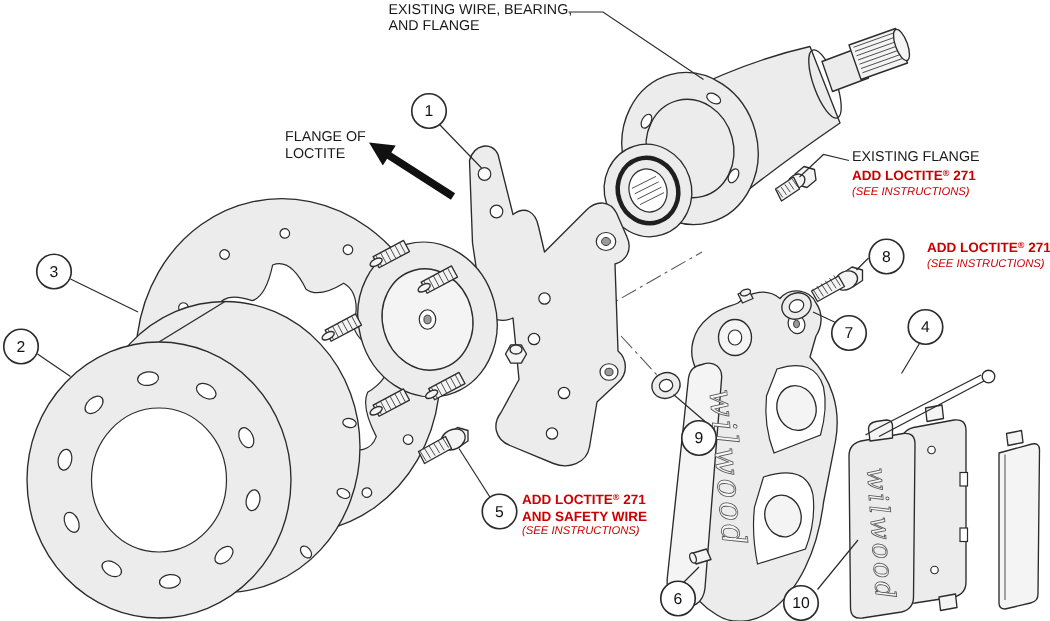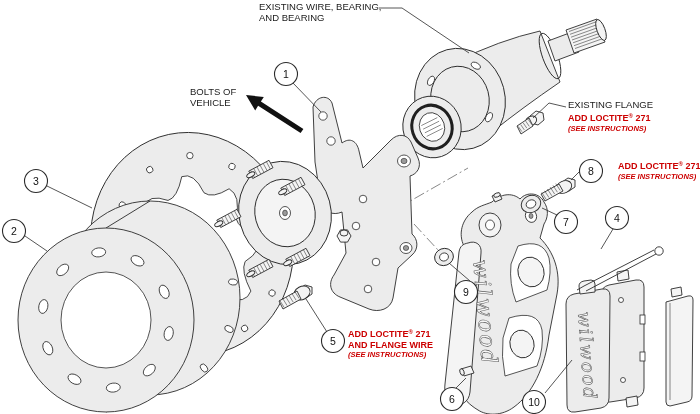--- a/index.html
+++ b/index.html
@@ -15,21 +15,21 @@
   .dash{fill:none;stroke:#555;stroke-width:.7;stroke-dasharray:11 3 2 3;}
   .leader{fill:none;stroke:#2b2b2b;stroke-width:.8;}
   .ring{fill:none;stroke:#1f1f1f;stroke-width:3;}
   .balloon circle{fill:#fff;stroke:#2b2b2b;stroke-width:1.1;}
   .balloon text{font:10.5px "Liberation Sans",sans-serif;fill:#111;text-anchor:middle;}
   .script{font-family:"DejaVu Serif",serif;font-style:italic;fill:#f7f7f7;stroke:#555;
           stroke-width:.55;letter-spacing:2px;}
   .arrow{fill:#111;stroke:none;}
   .lbl{position:absolute;font-size:9.5px;line-height:11px;color:#1a1a1a;white-space:nowrap;}
   .red-b{color:#cc0000;font-weight:bold;font-size:9px;line-height:10.5px;}
-  .red-i{color:#cc0000;font-weight:bold;font-style:italic;font-size:7.5px;line-height:9px;}
+  .red-i{color:#cc0000;font-weight:normal;font-style:italic;font-size:7.5px;line-height:9px;}
   .red-b sup{font-size:6px;position:relative;top:1px;}
 </style>
 </head>
 <body>
 
 <div class="stage">
 
 <svg width="700" height="414" viewBox="0 0 700 414">
 
   <g>
@@ -342,38 +342,38 @@
         <text x="466" y="295.5">9</text>
       </g>
   <g class="balloon">
         <circle cx="534" cy="402" r="11.5"></circle>
         <text x="534" y="405.5">10</text>
       </g>
 </svg>
 
 <div class="lbl" style="left:259px;top:1px">
   <div>EXISTING WIRE, BEARING,</div>
-  <div>AND BEARING</div>
+  <div>AND FLANGE</div>
 </div>
 
 <div class="lbl" style="left:190px;top:86px">
-  <div>BOLTS OF</div>
-  <div>VEHICLE</div>
+  <div>FLANGE OF</div>
+  <div>LOCTITE</div>
 </div>
 
 <div class="lbl" style="left:568px;top:99px">
   <div>EXISTING FLANGE</div>
   <div class="red-b"><span>ADD LOCTITE</span><sup>®</sup><span> 271</span></div>
   <div class="red-i">(SEE INSTRUCTIONS)</div>
 </div>
 
 <div class="lbl" style="left:618px;top:158px">
   <div class="red-b"><span>ADD LOCTITE</span><sup>®</sup><span> 271</span></div>
   <div class="red-i">(SEE INSTRUCTIONS)</div>
 </div>
 
 <div class="lbl" style="left:348px;top:326px">
   <div class="red-b"><span>ADD LOCTITE</span><sup>®</sup><span> 271</span></div>
-  <div class="red-b">AND FLANGE WIRE</div>
+  <div class="red-b">AND SAFETY WIRE</div>
   <div class="red-i">(SEE INSTRUCTIONS)</div>
 </div>
 
 </div>
 
 </body></html>

